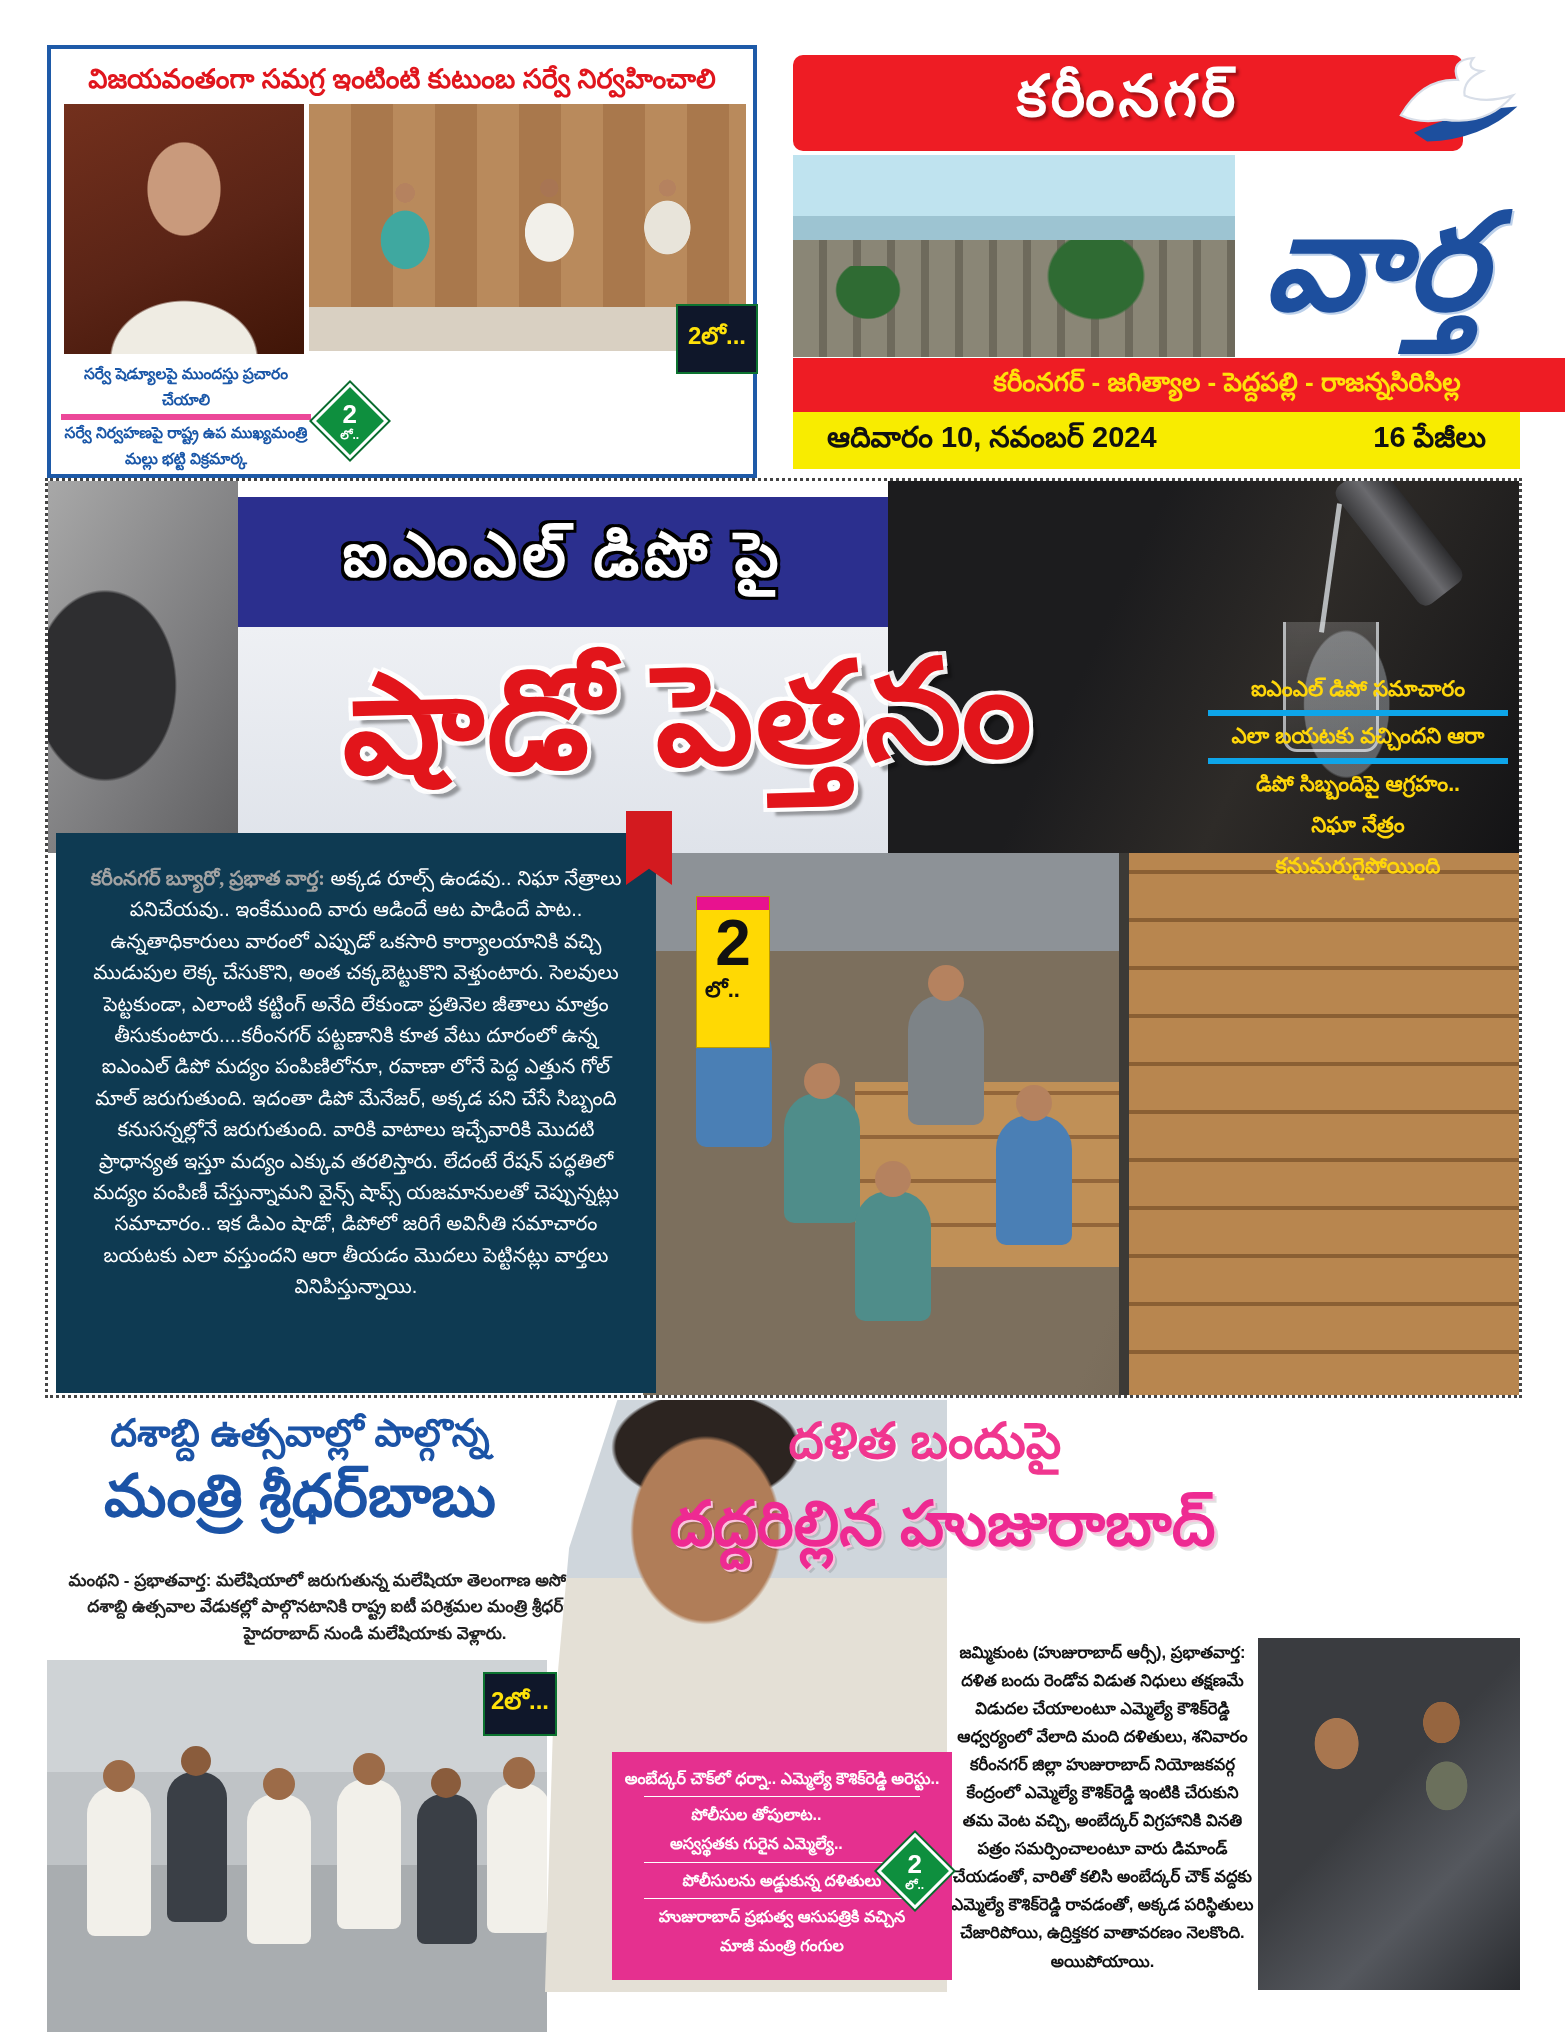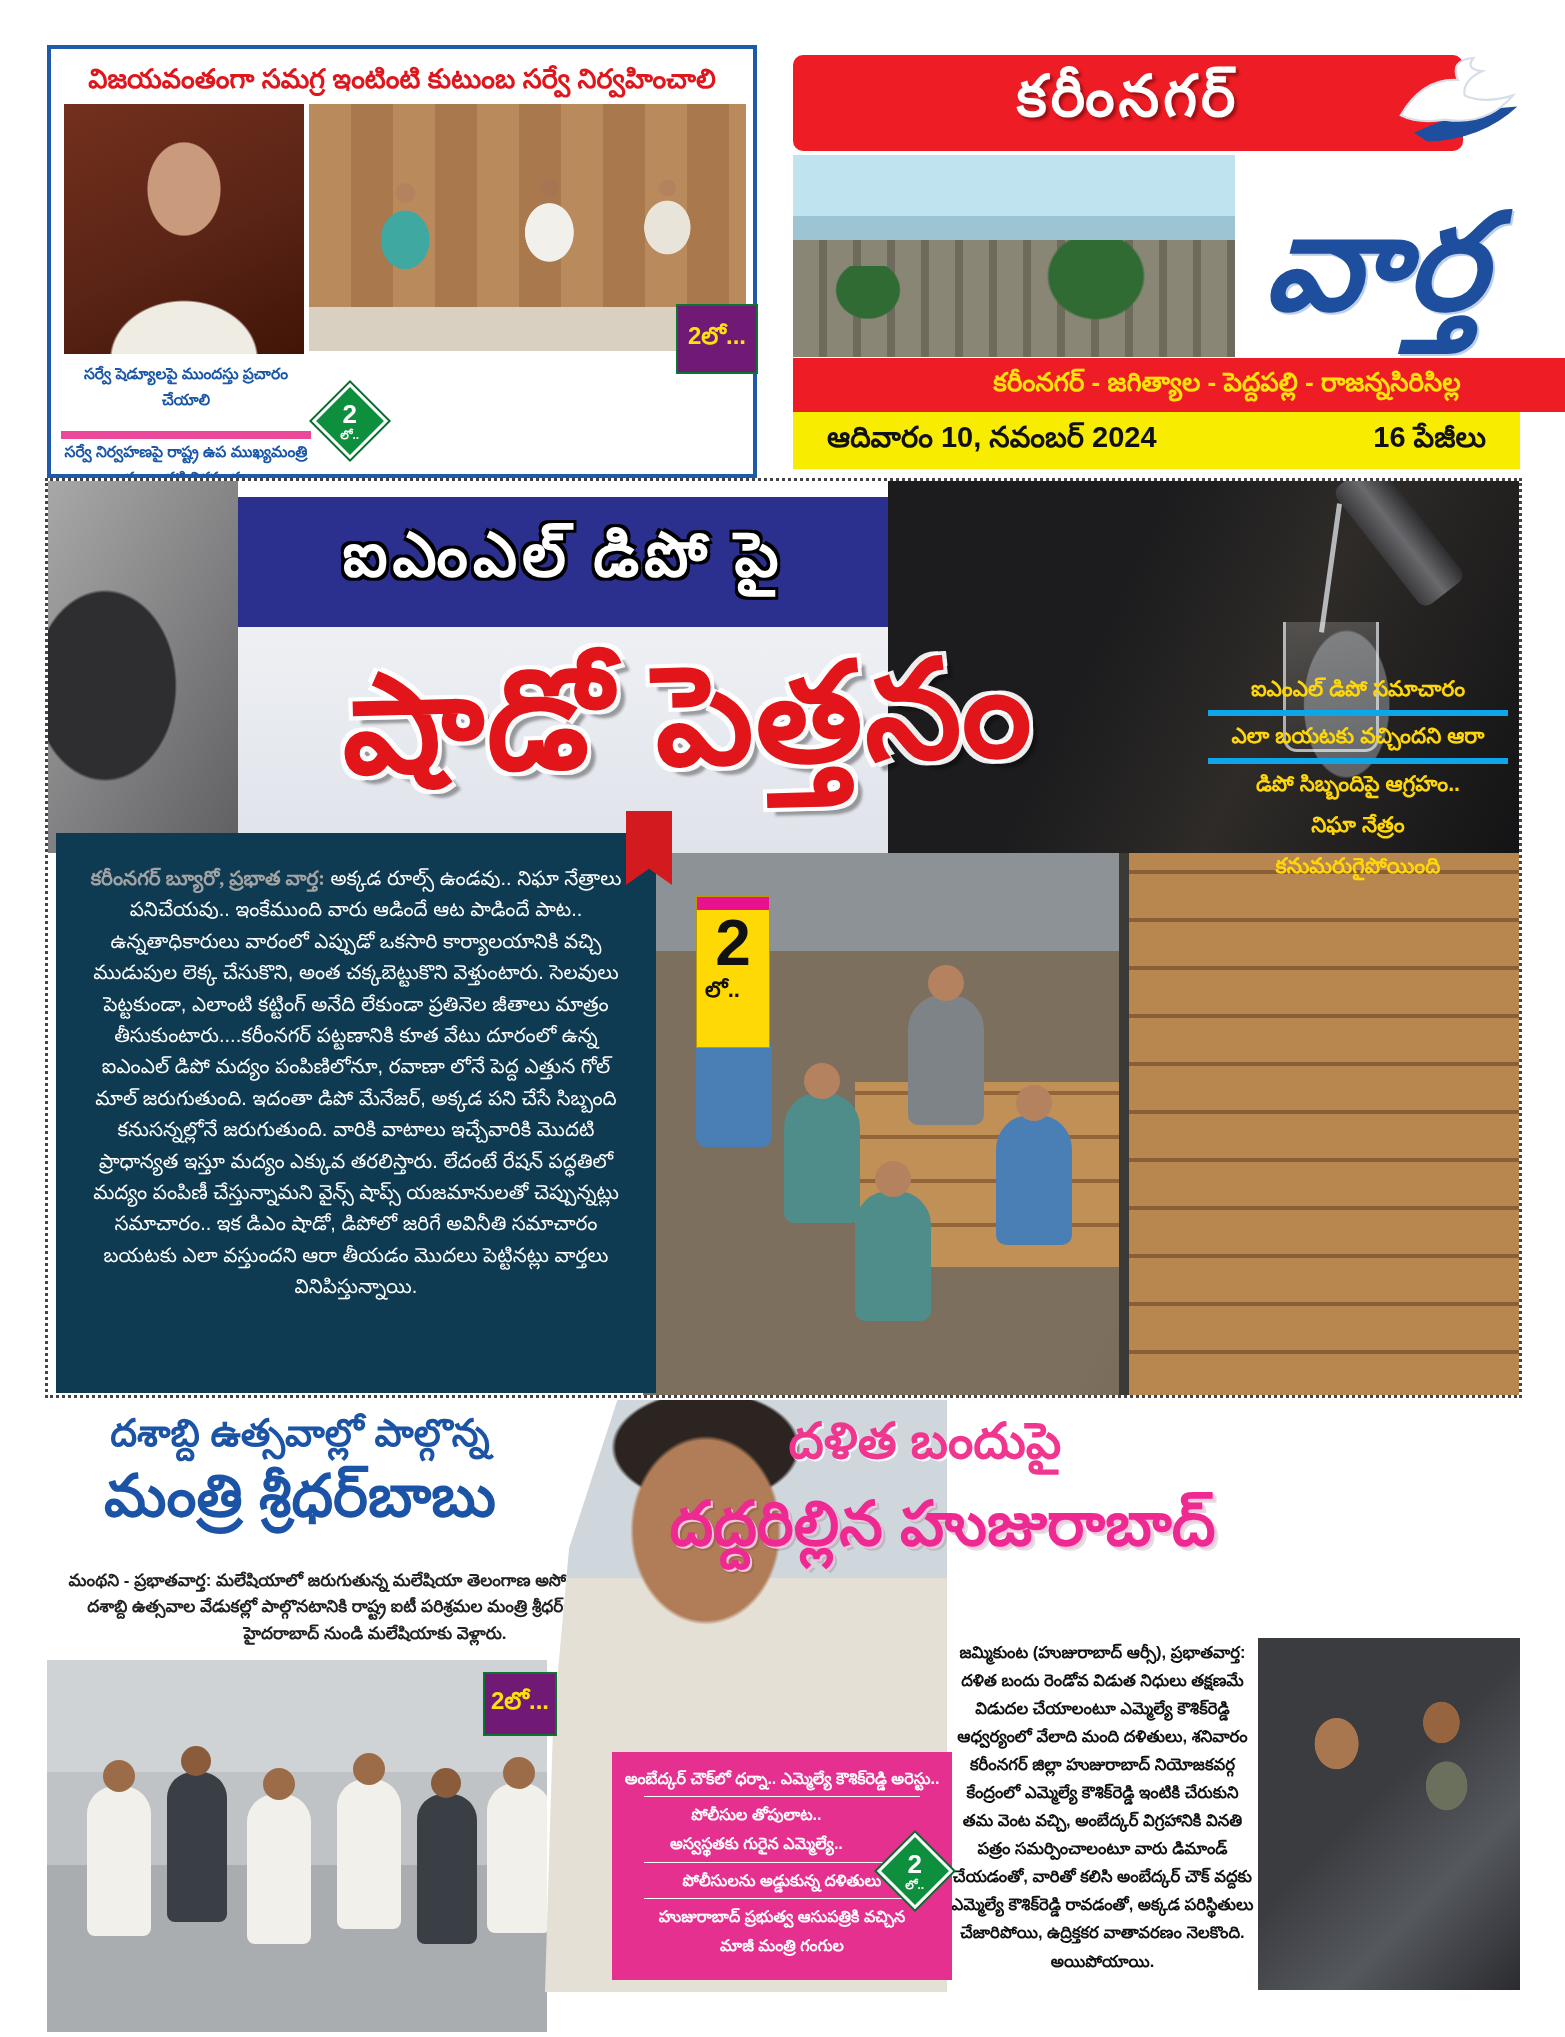--- a/index.html
+++ b/index.html
@@ -17,26 +17,26 @@
     linear-gradient(155deg,#73301d 0%,#5a2416 55%,#401507 100%);}
   #tl-photo-right{left:258px;top:55px;width:437px;height:247px;background:
     linear-gradient(0deg,#d9d0c2 0 18%,transparent 18%),
     radial-gradient(ellipse 40px 48px at 22% 55%, #3fa8a0 60%, transparent 62%),
     radial-gradient(ellipse 16px 16px at 22% 36%, #b5825f 60%, transparent 62%),
     radial-gradient(ellipse 40px 48px at 55% 52%, #f2f0ea 60%, transparent 62%),
     radial-gradient(ellipse 15px 15px at 55% 34%, #a87553 60%, transparent 62%),
     radial-gradient(ellipse 38px 44px at 82% 50%, #e8e4da 60%, transparent 62%),
     radial-gradient(ellipse 14px 14px at 82% 34%, #b5825f 60%, transparent 62%),
     repeating-linear-gradient(90deg,#b98a5c 0 42px,#a9784c 42px 84px);}
-  .green-badge{position:absolute;background:#701a75;color:#ffe20a;font-weight:bold;
+  .green-badge{position:absolute;background:#0f172a;color:#ffe20a;font-weight:bold;
     display:flex;align-items:center;justify-content:center;font-size:24px;border:2px solid #0c7330;}
   #tl-photo-badge{left:625px;top:255px;width:82px;height:70px;}
   #tl-cap-left{left:10px;top:312px;width:250px;color:#1a57a8;font-weight:bold;font-size:15.5px;
     text-align:center;line-height:1.65;}
-  #tl-cap-left .u{border-bottom:8px solid #ec4899;padding-bottom:19px;display:inline-block;}
+  #tl-cap-left .u{border-bottom:6px solid #ec4899;padding-bottom:2px;display:inline-block;}
   #tl-cap-right{left:325px;top:308px;width:375px;height:118px;color:#1c1c1c;font-size:16.5px;
     font-weight:bold;text-align:center;line-height:1.5;overflow:hidden;}
   .diamond{position:absolute;width:54px;height:54px;background:#0e8f3e;border:3px solid #fff;
     box-shadow:0 0 0 2px #0a6b2e;transform:rotate(45deg);display:flex;align-items:center;justify-content:center;}
   .diamond .din{transform:rotate(-45deg);text-align:center;color:#fff;font-weight:bold;line-height:1;}
   .diamond .num{font-size:26px;display:block;}
   .diamond .suf{font-size:12px;display:block;margin-top:2px;}
   #tl-diamond{left:272px;top:345px;}
 
   

